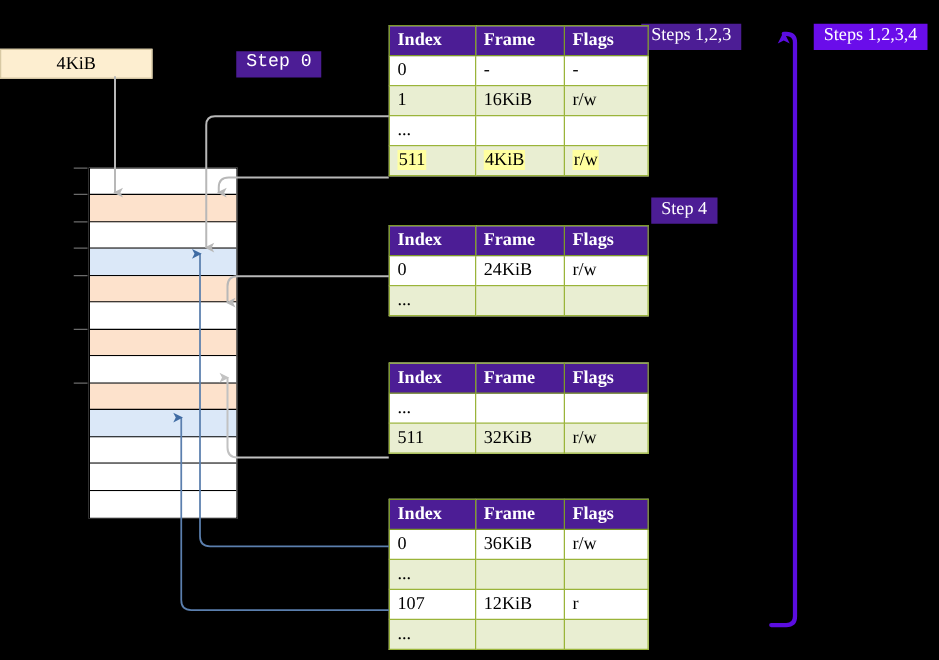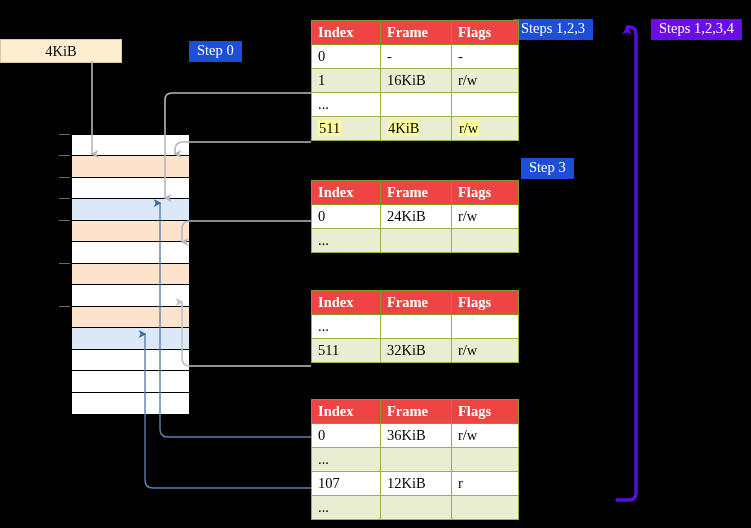--- a/index.html
+++ b/index.html
@@ -21,21 +21,21 @@
   .pt {
     position: absolute;
     border-collapse: collapse;
     font-size: 14.5px;
     color: #000000;
     background: #ffffff;
     border: 1px solid #000000;
     table-layout: fixed;
   }
   .pt th {
-    background: #ef4444;
+    background: #4c1d95;
     color: #ffffff;
     font-weight: bold;
     text-align: left;
     padding: 3px 6px;
     border: 1px solid #7d9a28;
     font-size: 14.5px;
     white-space: nowrap;
   }
   .pt td {
     padding: 3px 6px;
@@ -56,21 +56,21 @@
 
   
   .badge {
     position: absolute;
     color: #ffffff;
     font-size: 14.5px;
     padding: 2px 8px 3px 8px;
     white-space: nowrap;
     line-height: 1.1;
   }
-  .badge-red { background: #1d4ed8; }
+  .badge-red { background: #4c1d95; }
   .badge-purple { background: #6a0dea; }
 
   
   .kib-box {
     position: absolute;
     background: #fdeed0;
     border: 1px solid #d8c9a4;
     color: #000000;
     font-size: 14.5px;
     display: flex;
@@ -118,27 +118,27 @@
 </style>
 </head>
 <body>
 
 <div id="canvas">
 
   <div class="kib-box" id="kib-box" style="left:0px; top:39px; width:120px; height:22px;">
     <span>4KiB</span>
   </div>
 
-  <div class="badge badge-red" style="left:189px; top:41px;">Step 0</div>
+  <div class="badge badge-red" style="left:189px; top:41px;font-family:Liberation Mono, monospace;">Step 0</div>
 
   <div class="badge badge-red" style="left:513px; top:19px;">Steps 1,2,3</div>
 
   <div class="badge badge-purple" style="left:651px; top:19px;">Steps 1,2,3,4</div>
 
-  <div class="badge badge-red" style="left:521px; top:158px;">Step 3</div>
+  <div class="badge badge-red" style="left:521px; top:158px;">Step 4</div>
 
   <div id="memcol">
       <div class="memrow m-white" style="top: 0px; height: 21.4615px;"></div>
       <div class="memrow m-peach" style="top: 21.4615px; height: 21.4615px;"></div>
       <div class="memrow m-white" style="top: 42.9231px; height: 21.4615px;"></div>
       <div class="memrow m-blue" style="top: 64.3846px; height: 21.4615px;"></div>
       <div class="memrow m-peach" style="top: 85.8462px; height: 21.4615px;"></div>
       <div class="memrow m-white" style="top: 107.308px; height: 21.4615px;"></div>
       <div class="memrow m-peach" style="top: 128.769px; height: 21.4615px;"></div>
       <div class="memrow m-white" style="top: 150.231px; height: 21.4615px;"></div>

